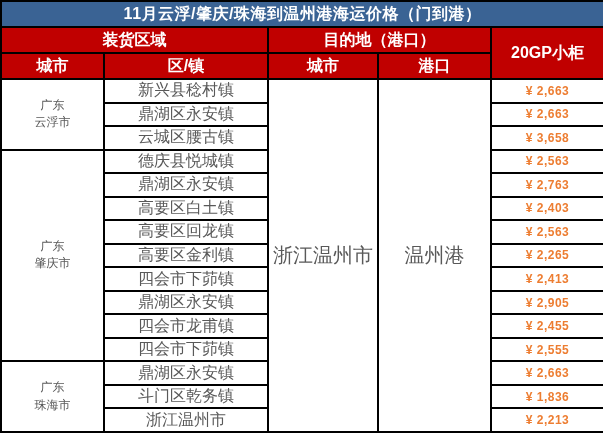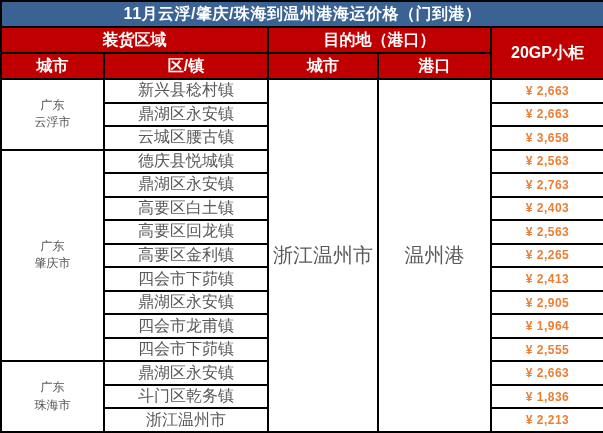--- a/index.html
+++ b/index.html
@@ -106,21 +106,21 @@
     <tr>
       <td class="town-cell">四会市下茆镇</td>
       <td class="price-cell">¥ 2,413</td>
     </tr>
     <tr>
       <td class="town-cell">鼎湖区永安镇</td>
       <td class="price-cell">¥ 2,905</td>
     </tr>
     <tr>
       <td class="town-cell">四会市龙甫镇</td>
-      <td class="price-cell">¥ 1,964</td>
+      <td class="price-cell">¥ 2,455</td>
     </tr>
     <tr>
       <td class="town-cell">四会市下茆镇</td>
       <td class="price-cell">¥ 2,555</td>
     </tr>
 
     <tr>
       <td class="city-cell" rowspan="3">广东
 珠海市</td>
       <td class="town-cell">鼎湖区永安镇</td>

